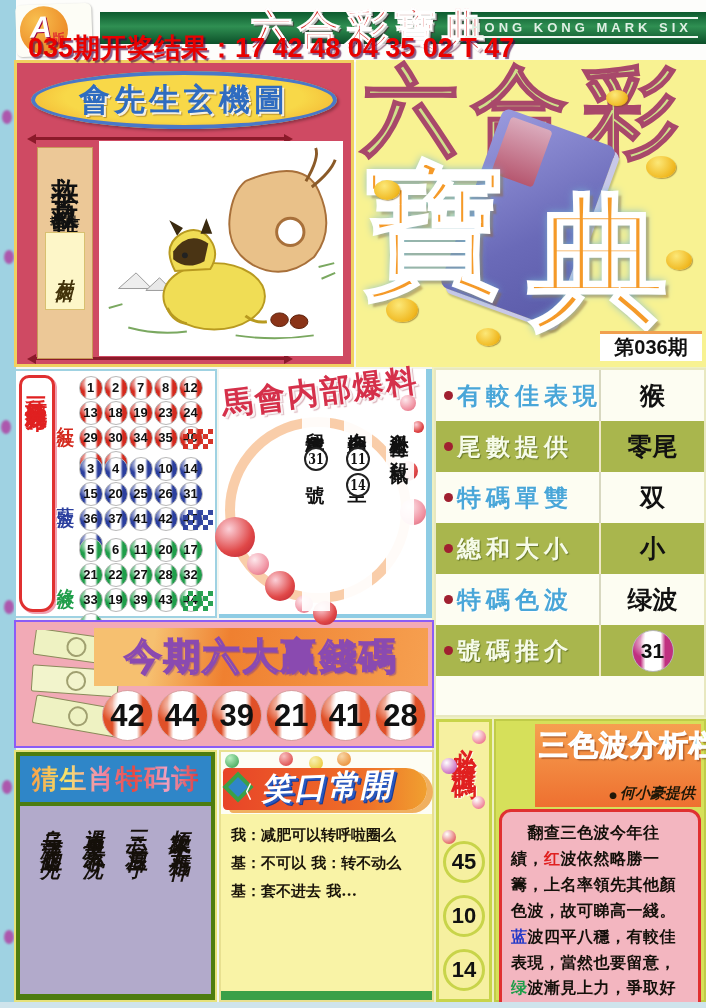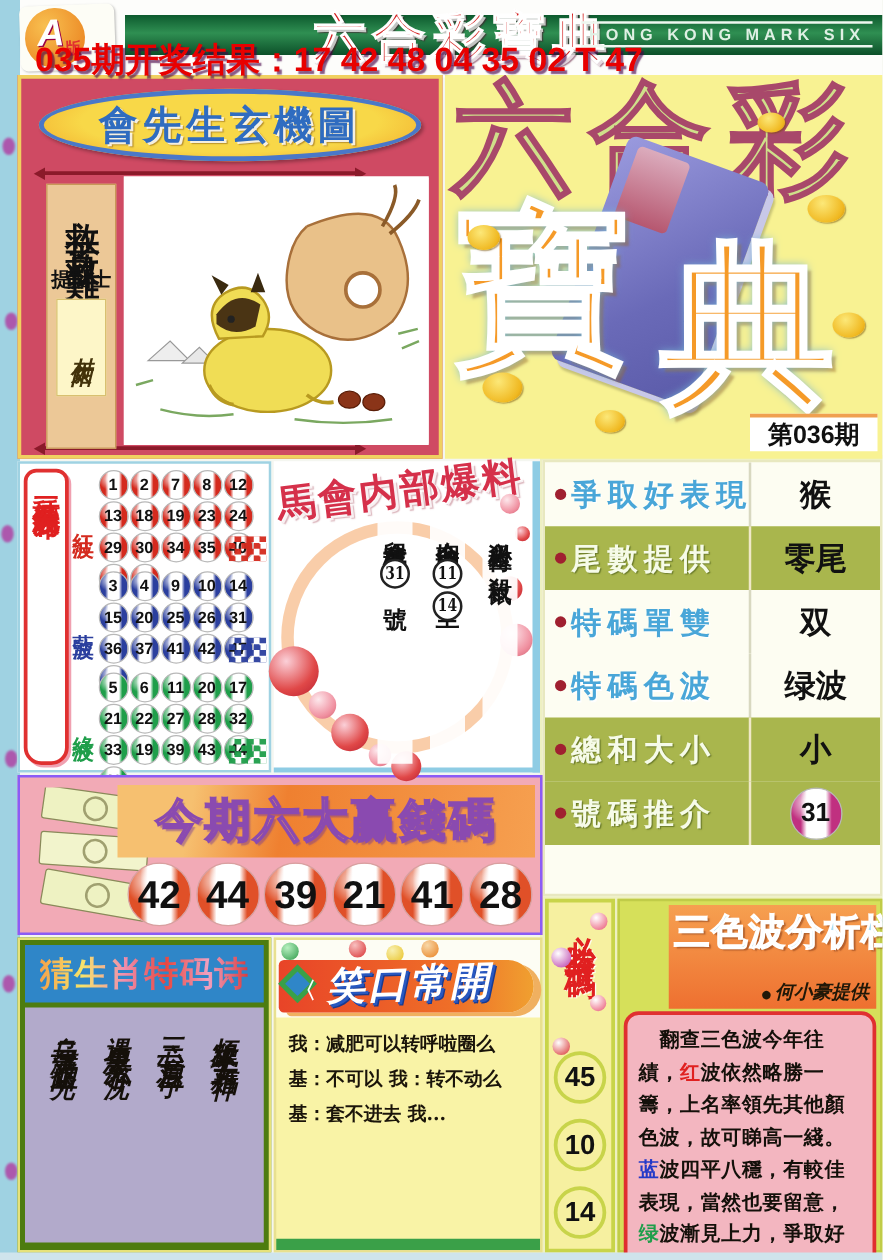--- a/index.html
+++ b/index.html
@@ -45,21 +45,21 @@
                text-shadow:2px 2px 0 rgba(255,255,255,.85),3px 3px 1px rgba(90,40,0,.4);}
   .m-arrow{position:absolute;left:18px;width:250px;height:0;border-top:3px solid #8b1a2a;}
   .m-arrow:before,.m-arrow:after{content:"";position:absolute;top:-6px;width:0;height:0;
       border-top:5px solid transparent;border-bottom:5px solid transparent;}
   .m-arrow:before{left:-8px;border-right:9px solid #8b1a2a;}
   .m-arrow:after{right:-8px;border-left:9px solid #8b1a2a;}
   .m-side{position:absolute;left:20px;top:84px;width:56px;height:212px;background:#ecc897;
           border:1px solid #c89858;display:flex;flex-direction:column;align-items:center;padding-top:8px;}
   .m-side-text{writing-mode:vertical-rl;font-size:27px;font-weight:bold;color:#111;letter-spacing:12px;
                font-family:"DejaVu Serif",serif;}
-  .m-tip-label{font-size:16px;font-weight:bold;color:#111;margin-top:10px;}
+  .m-tip-label{font-size:10px;font-weight:bold;color:#111;margin-top:10px;}
   .m-tip-box{margin-top:4px;width:40px;height:78px;background:#fdf6c8;border:1px solid #d8c070;
              display:flex;align-items:center;justify-content:center;}
   .m-tip-box span{writing-mode:vertical-rl;font-size:17px;font-weight:bold;color:#42320a;
                   font-family:"DejaVu Serif",serif;font-style:italic;letter-spacing:4px;}
   .m-image{position:absolute;left:82px;top:78px;right:8px;bottom:8px;background:#fff;}
 
   
   .treasure{left:356px;top:60px;width:350px;height:307px;background:#f8f292;overflow:hidden;}
   .t-top{position:absolute;left:6px;top:-12px;font-size:96px;font-weight:bold;letter-spacing:14px;
          font-family:"DejaVu Serif",serif;color:#cfe08a;-webkit-text-stroke:2px #a8486a;white-space:nowrap;}
@@ -386,51 +386,51 @@
       </div>
       <div class="i-col">
         <span>留意號碼：</span><span class="circled">31</span><span>號</span>
       </div>
     </div>
   </div>
 
   <div class="abs expert">
     <div class="x-row white">
       <span class="x-dot"></span>
-      <span class="x-label">爭取好表現</span>
+      <span class="x-label">有較佳表現</span>
       <div class="x-vcell">
           <span class="x-val">猴</span>
         </div>
     </div>
     <div class="x-row olive">
       <span class="x-dot"></span>
       <span class="x-label">尾數提供</span>
       <div class="x-vcell">
           <span class="x-val">零尾</span>
         </div>
     </div>
     <div class="x-row white">
       <span class="x-dot"></span>
       <span class="x-label">特碼單雙</span>
       <div class="x-vcell">
           <span class="x-val">双</span>
         </div>
     </div>
+    <div class="x-row olive">
+      <span class="x-dot"></span>
+      <span class="x-label">總和大小</span>
+      <div class="x-vcell">
+          <span class="x-val">小</span>
+        </div>
+    </div>
     <div class="x-row white">
       <span class="x-dot"></span>
       <span class="x-label">特碼色波</span>
       <div class="x-vcell">
           <span class="x-val">绿波</span>
-        </div>
-    </div>
-    <div class="x-row olive">
-      <span class="x-dot"></span>
-      <span class="x-label">總和大小</span>
-      <div class="x-vcell">
-          <span class="x-val">小</span>
         </div>
     </div>
     <div class="x-row olive">
       <span class="x-dot"></span>
       <span class="x-label">號碼推介</span>
       <div class="x-vcell">
           <span class="ball mag">31</span>
         </div>
     </div>
   </div>

